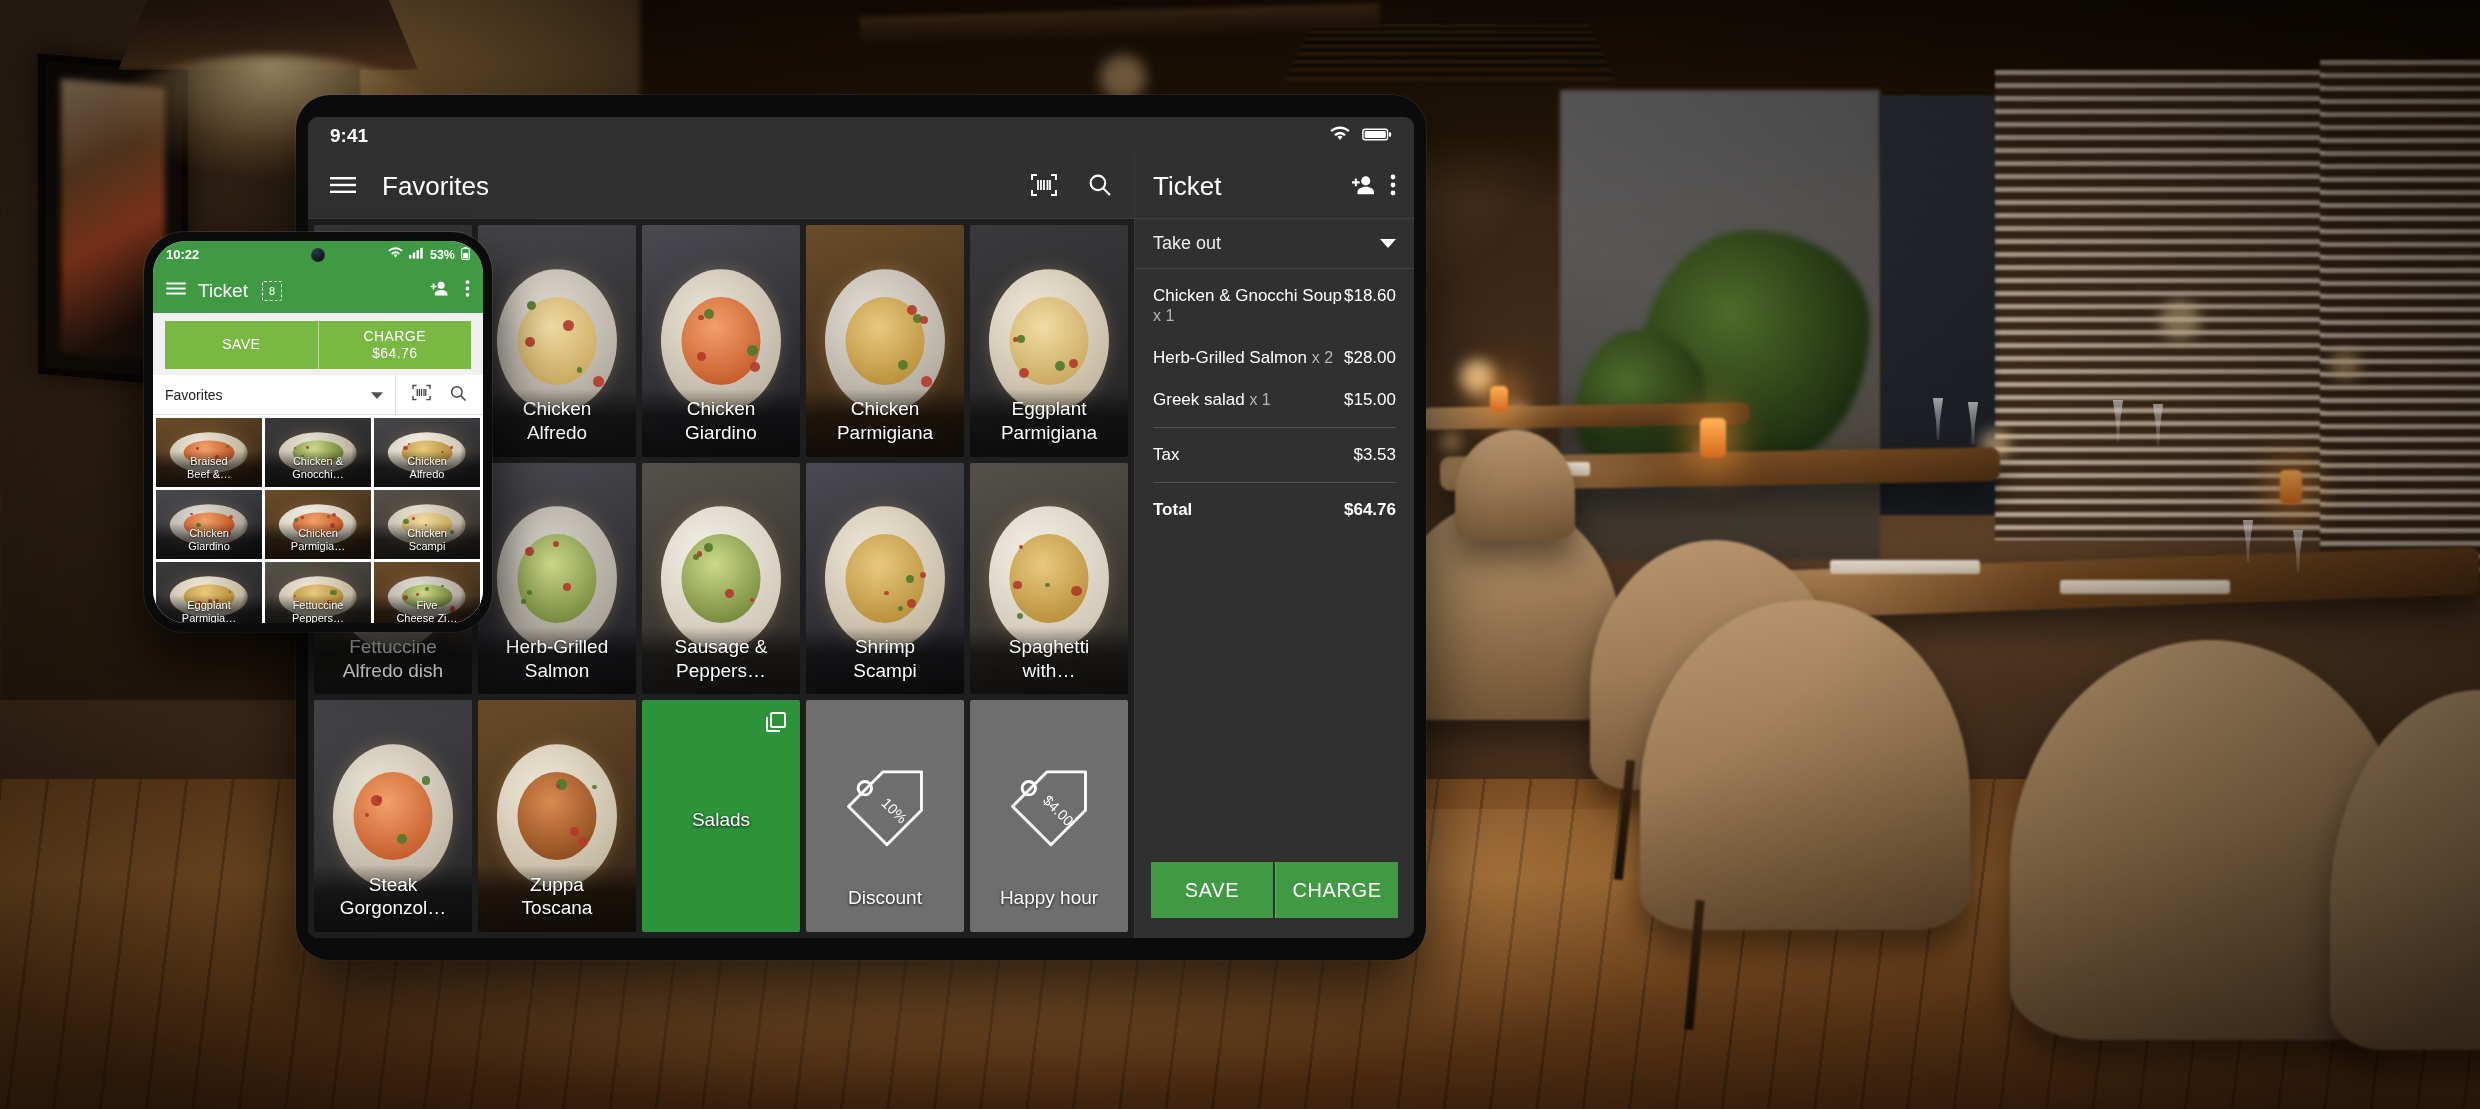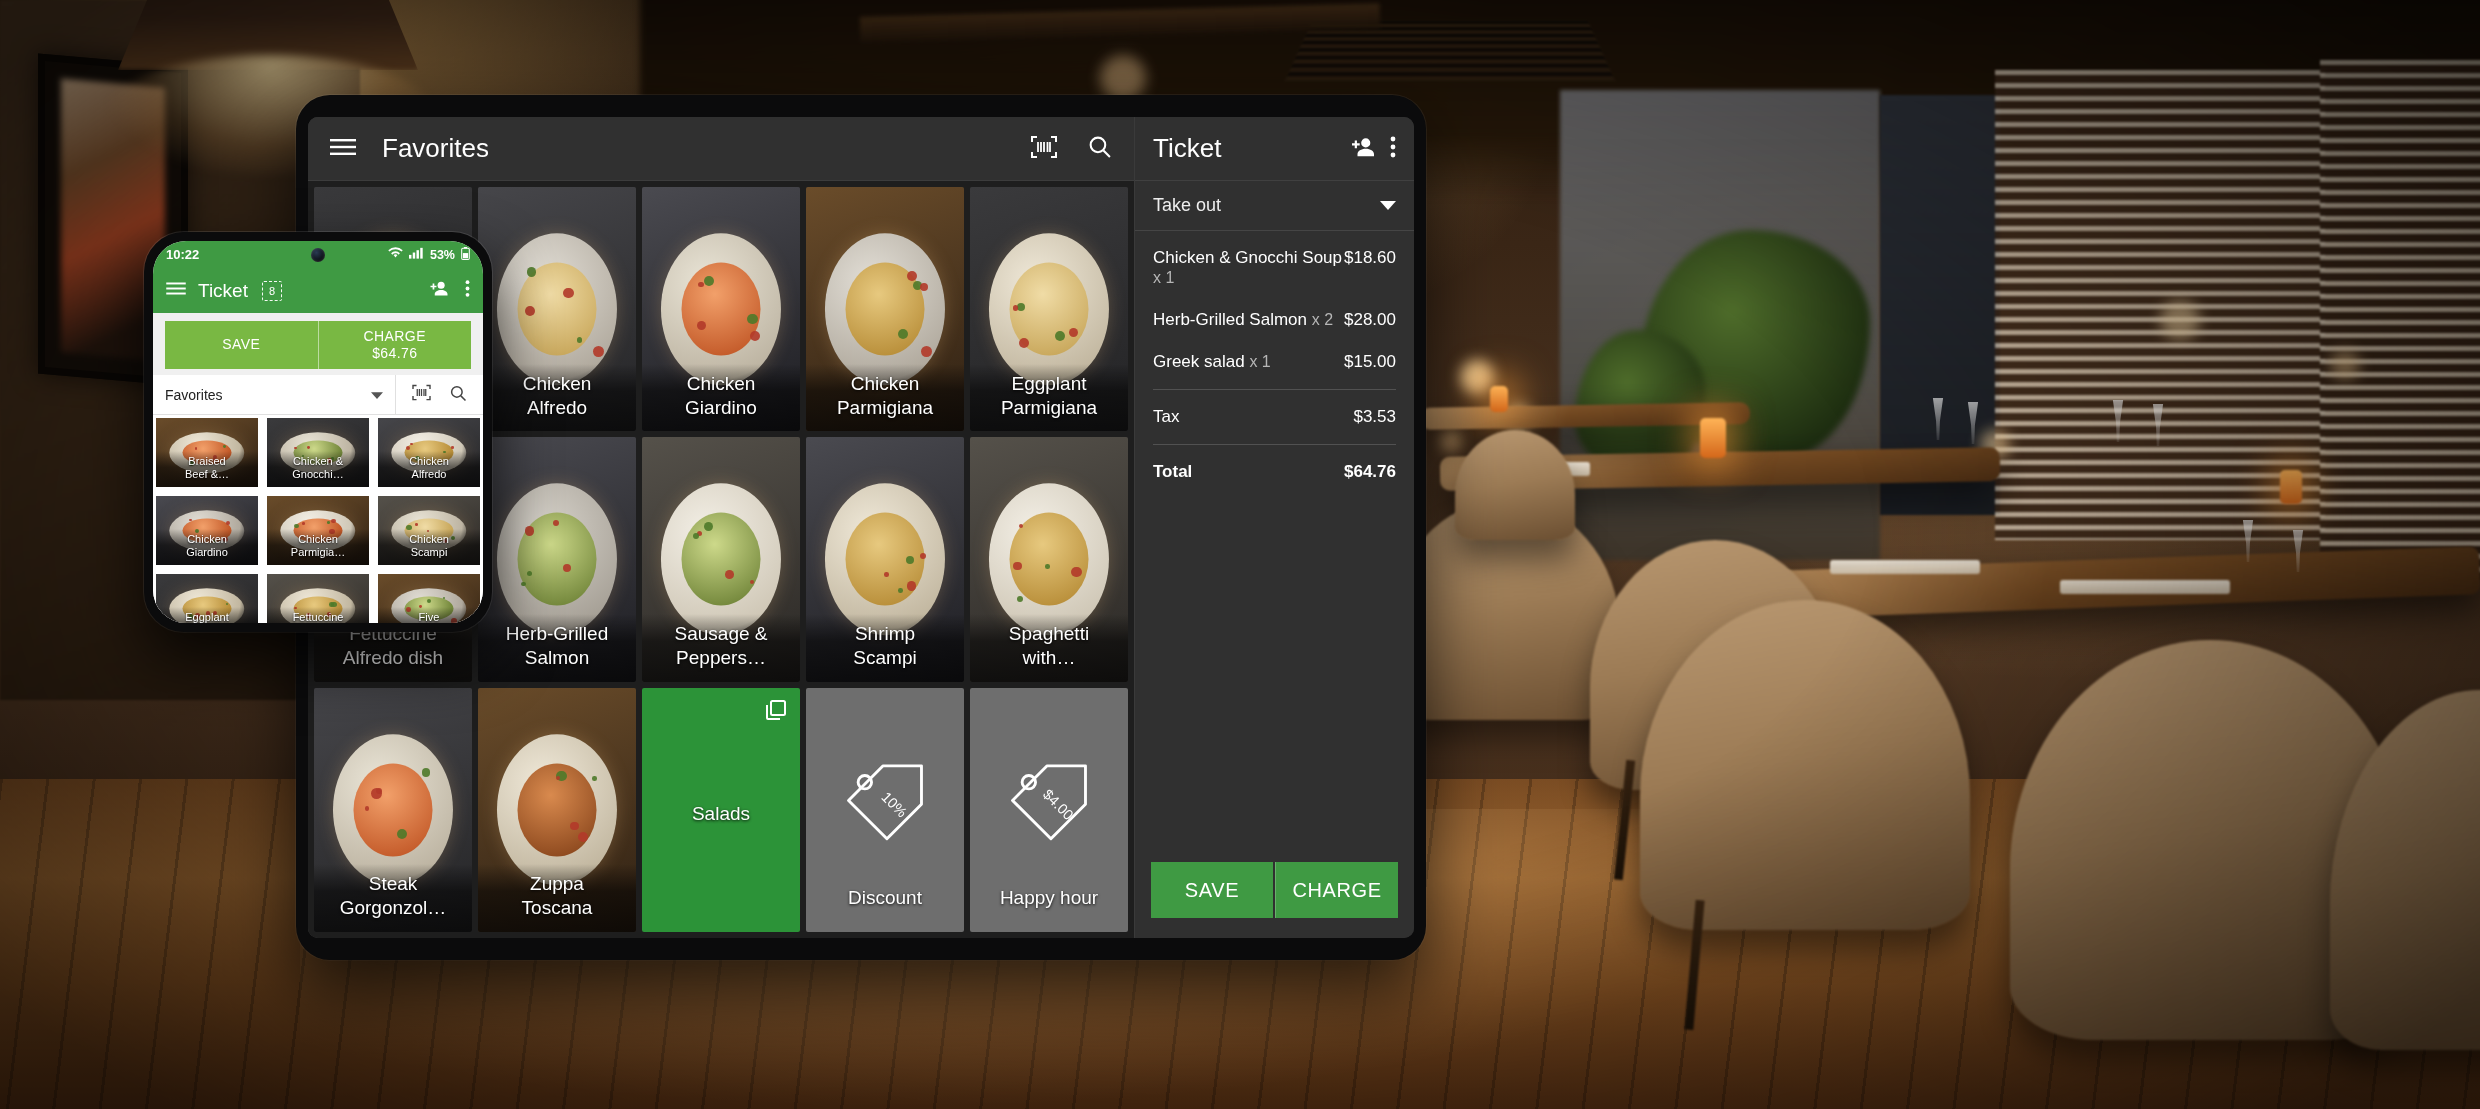--- a/index.html
+++ b/index.html
@@ -330,21 +330,21 @@
   }
   .p-select {
     flex:1; display:flex; align-items:center; justify-content:space-between;
     padding: 0 12px; font-size: 14px; color:#222;
     border-right: 1px solid #e0e0e0; height:100%;
   }
   .p-search-icons { display:flex; align-items:center; gap: 18px; padding: 0 16px; }
 
   .p-grid {
     flex:1; display:grid; grid-template-columns: repeat(3, 1fr);
-    grid-auto-rows: 69px; gap: 9px; padding: 3px;
+    grid-auto-rows: 69px; gap: 3px; padding: 3px;
     background: #ffffff; overflow:hidden;
   }
   .p-tile { position: relative; overflow:hidden; display:flex; align-items:flex-end; }
   .p-tile .label {
     position:relative; z-index:3; width:100%; text-align:center; color:#fff;
     font-size: 11px; line-height: 1.2; padding: 4px 2px 6px;
     background: linear-gradient(180deg, rgba(0,0,0,0), rgba(0,0,0,.55) 45%, rgba(0,0,0,.66));
     text-shadow: 0 1px 2px rgba(0,0,0,.9);
   }
 
@@ -427,20 +427,39 @@
   <div class="chair" style="left:2010px;top:640px;width:400px;height:400px;border-radius:52% 52% 22% 22%/60% 60% 14% 14%;"></div>
   <div class="chair" style="left:2330px;top:690px;width:300px;height:360px;"></div>
   <div class="chair" style="left:1455px;top:430px;width:120px;height:110px;"></div>
 
   <div class="vignette"></div>
 </div>
 
 <div id="tablet">
   <div id="tablet-screen">
 
+    <div class="t-statusbar">
+      <span>9:41</span>
+      <span class="t-status-right">
+        <span>
+          <svg width="20" height="16" viewBox="0 0 24 20">
+              <path d="M12 17.5l3.2-4.1a5 5 0 0 0-6.4 0L12 17.5z" fill="#fff"></path>
+              <path d="M12 10.6c2.1 0 4 .8 5.4 2.2l1.9-2.4A11 11 0 0 0 12 7.2a11 11 0 0 0-7.3 3.2l1.9 2.4A7.6 7.6 0 0 1 12 10.6z" fill="#fff"></path>
+              <path d="M12 3.6c3.9 0 7.5 1.5 10.2 4l1.8-2.3A18 18 0 0 0 12 .6 18 18 0 0 0 0 5.3l1.8 2.3A15 15 0 0 1 12 3.6z" fill="#fff"></path>
+            </svg>
+        </span>
+        <span>
+          <svg width="30" height="15" viewBox="0 0 34 16">
+              <rect x="1" y="2" width="28" height="12" rx="2.5" fill="none" stroke="#fff" stroke-width="1.6"></rect>
+              <rect x="3" y="4" width="24" height="8" rx="1.2" fill="#fff"></rect>
+              <rect x="30.5" y="5.5" width="2.5" height="5" rx="1" fill="#fff"></rect>
+            </svg>
+        </span>
+      </span>
+    </div>
 
     <div class="t-body">
 
       <div class="t-left">
         <div class="t-appbar">
           <span>
             <svg width="26" height="20" viewBox="0 0 26 20">
                 <rect y="2" width="26" height="2.4" fill="#fff"></rect>
                 <rect y="8.8" width="26" height="2.4" fill="#fff"></rect>
                 <rect y="15.6" width="26" height="2.4" fill="#fff"></rect>

